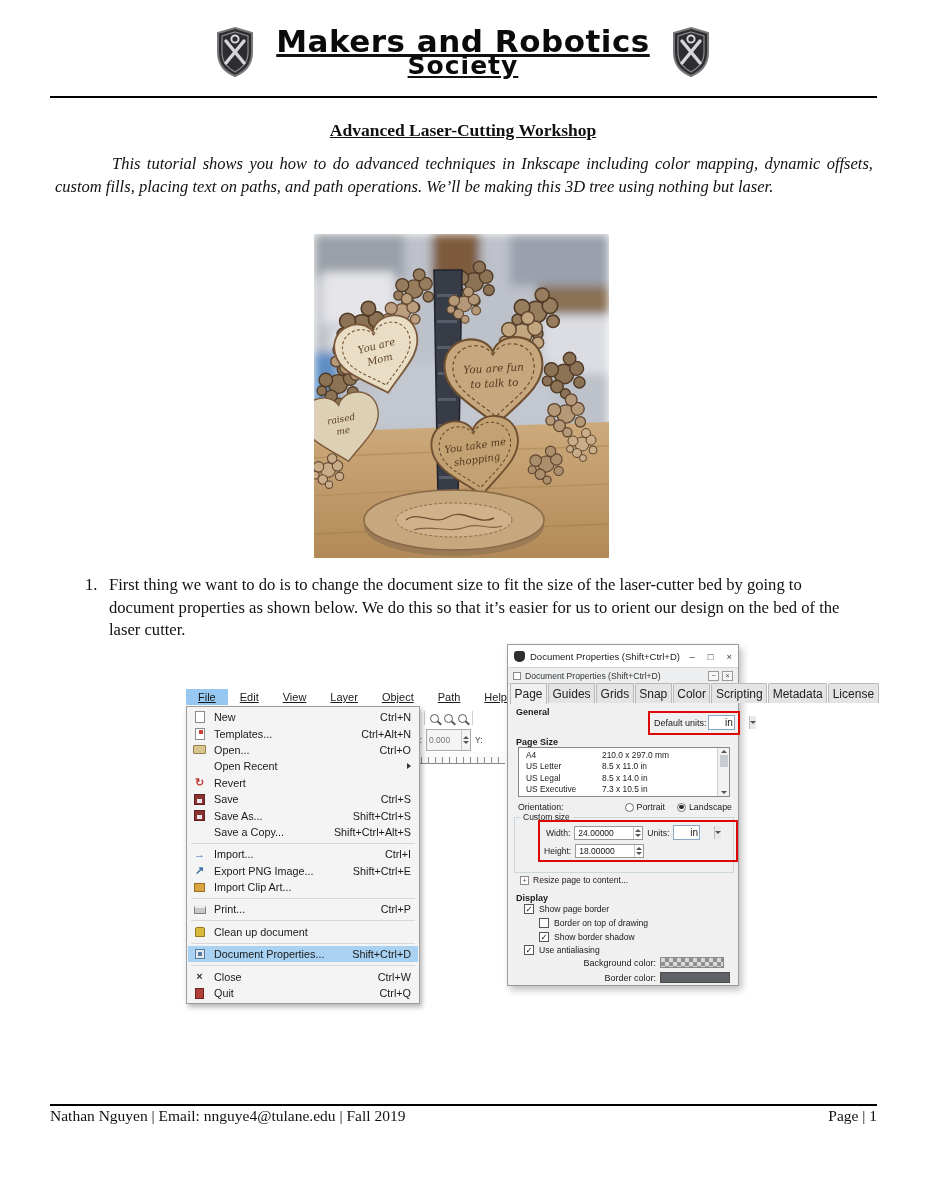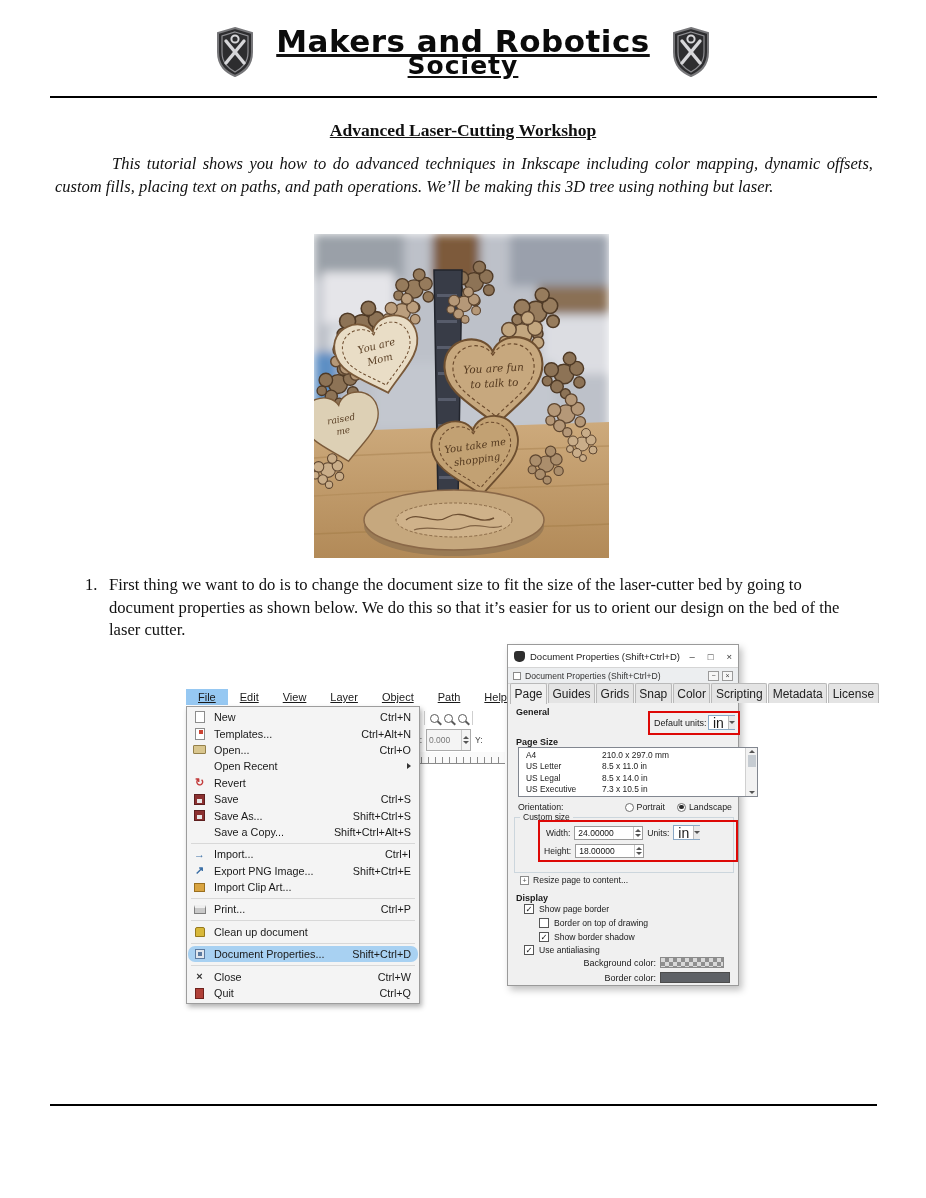--- a/index.html
+++ b/index.html
@@ -59,21 +59,21 @@
   .ruler { position:absolute; top:752px; left:393px; width:112px; height:12px; background:#fafafa;
            border-bottom:1px solid #8a8a8a;
            background-image:repeating-linear-gradient(90deg,#8a8a8a 0 1px,transparent 1px 7px);
            background-size:100% 55%; background-position:0 100%; background-repeat:no-repeat; }
 
   
   .menu { position:absolute; top:706px; left:186px; width:234px; background:#f4f4f4;
           border:1px solid #9d9d9d; box-shadow:2px 3px 5px rgba(0,0,0,.3);
           padding:2px 1px; font-size:10.8px; color:#1a1a1a; }
   .mrow { display:flex; align-items:center; height:16.4px; padding:0 7px 0 4px; }
-  .mrow.hl { background:#a8d1f2;border-radius:7px; }
+  .mrow.hl { background:#a8d1f2; }
   .mico { width:15px; height:13px; flex:0 0 15px; margin-right:7px; display:flex;
           align-items:center; justify-content:center; font-size:10px; line-height:1; }
   .mlabel { white-space:nowrap; }
   .msc { margin-left:auto; white-space:nowrap; color:#1a1a1a; }
   .msep { height:1px; background:#d8d8d8; margin:2.5px 3px; }
   .subarrow { margin-left:auto; width:0; height:0; border-top:3.5px solid transparent;
               border-bottom:3.5px solid transparent; border-left:4.5px solid #333; }
   
   .ic-new { width:10px; height:12px; background:#fff; border:1px solid #8c8c8c; }
   .ic-templates { width:10px; height:12px; background:#fff; border:1px solid #8c8c8c; position:relative; }
@@ -110,24 +110,24 @@
   .tabs { position:absolute; top:40px; left:2px; right:0; height:18px; display:flex;
           align-items:flex-end; font-size:12px; color:#222; }
   .tab { padding:2.5px 3.5px; border:1px solid #b9b9b9; border-bottom:none; background:#e4e4e4;
          margin-right:1px; border-radius:2px 2px 0 0; white-space:nowrap; }
   .tab.active { background:#f0f0f0; position:relative; top:1px; padding-bottom:3.5px; }
   .dlg-content { position:absolute; top:58px; left:0; right:0; bottom:0; }
   .dlbl { position:absolute; white-space:nowrap; }
   .bold { font-weight:bold; }
   .redbox { position:absolute; border:2.5px solid #dd0806; }
   .combo { position:absolute; display:flex; height:15px; border:1px solid #8aa8c5; background:#fff; align-items:stretch; }
-  .combo .cval { padding:1px 4px; font-size:14px; display:flex; align-items:center; }
+  .combo .cval { padding:1px 16px; font-size:10px; display:flex; align-items:center; }
   .combo .cbtn { width:12px; background:#e9e9e9; border-left:1px solid #bdbdbd;
                  display:flex; align-items:center; justify-content:center; }
-  .listbox { position:absolute; top:44px; left:10px; width:240px; height:50px; background:#fff;
+  .listbox { position:absolute; top:44px; left:10px; width:212px; height:50px; background:#fff;
              border:1px solid #828790; display:flex; }
   .lrows { flex:1; display:flex; flex-direction:column; justify-content:space-around; padding:1px 0; }
   .lrow { display:flex; font-size:8.4px; padding-left:7px; }
   .lrow .lname { width:76px; }
   .sbar { width:12px; border-left:1px solid #d0d0d0; background:#f2f2f2; display:flex;
           flex-direction:column; align-items:center; padding:2px 0; gap:2px; }
   .sthumb { width:8px; height:12px; background:#c6ccd2; }
   .sbar .tri-d { margin-top:auto; }
   .radio { width:9px; height:9px; border:1px solid #707070; border-radius:50%; background:#fff;
            display:inline-flex; align-items:center; justify-content:center; }
@@ -588,14 +588,18 @@
 
       <span class="dlbl ralign" style="top:255px;left:40px;width:108px;">Background color:</span>
       <span class="swatch-checker" style="top:254px;left:152px;"></span>
 
       <span class="dlbl ralign" style="top:270px;left:40px;width:108px;">Border color:</span>
       <span class="swatch-solid" style="top:269px;left:152px;"></span>
     </div>
   </div>
 
   <div class="rule bot"></div>
+  <div class="footer">
+    <span>Nathan Nguyen | Email: nnguye4@tulane.edu | Fall 2019</span>
+    <span>Page | 1</span>
+  </div>
 
 </div>
 
 </body></html>

